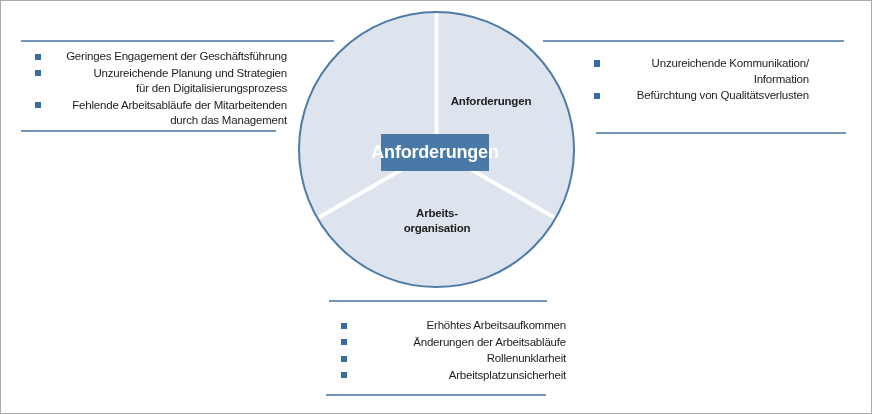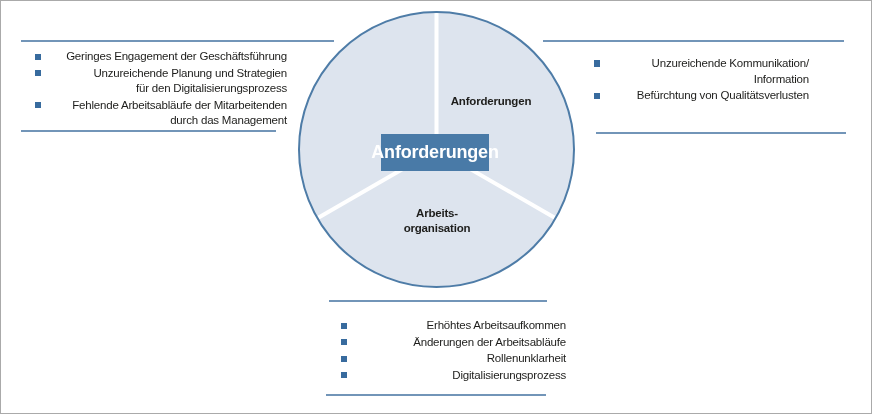--- a/index.html
+++ b/index.html
@@ -116,17 +116,17 @@
     <li class="item">
       <span class="bullet"></span>
       <span class="item-text">Änderungen der Arbeitsabläufe</span>
     </li>
     <li class="item">
       <span class="bullet"></span>
       <span class="item-text">Rollenunklarheit</span>
     </li>
     <li class="item">
       <span class="bullet"></span>
-      <span class="item-text">Digitalisierungsprozess</span>
+      <span class="item-text">Arbeitsplatzunsicherheit</span>
     </li>
   </ul>
 
 </div>
 
 </body></html>

